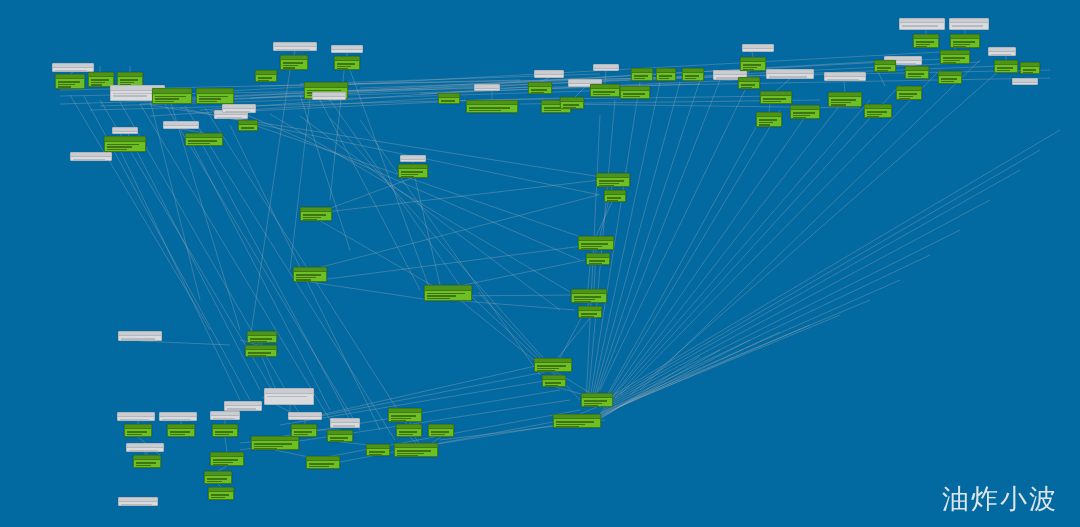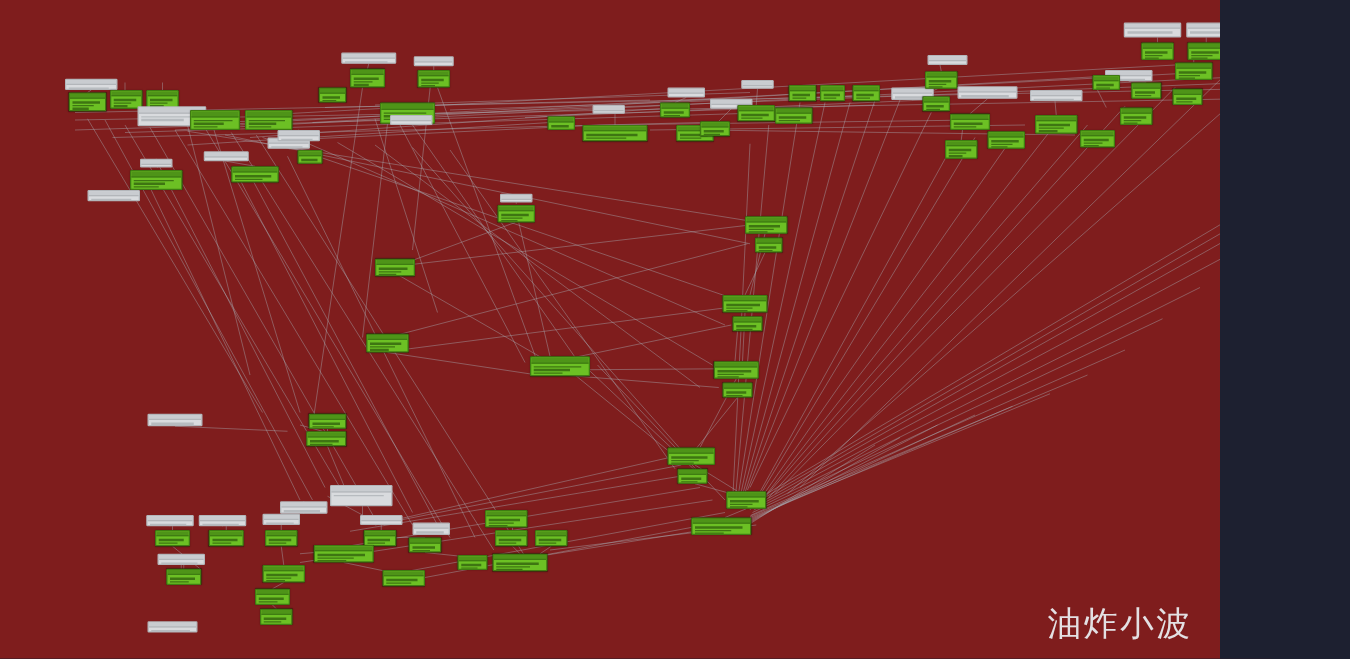--- a/index.html
+++ b/index.html
@@ -5,23 +5,23 @@
   html, body {
     margin: 0;
     padding: 0;
     background: #1d2030;
   }
   body {
     font-family: "Liberation Sans", sans-serif;
   }
   #canvas {
     position: relative;
-    width: 976px;
+    width: 1080px;
     height: 527px;
-    background: #7f1d1d;
+    background: #0369a1;
     overflow: hidden;
   }
   #edge-layer {
     position: absolute;
     left: 0; top: 0;
     width: 1080px;
     height: 527px;
     pointer-events: none;
   }
   #node-layer {

